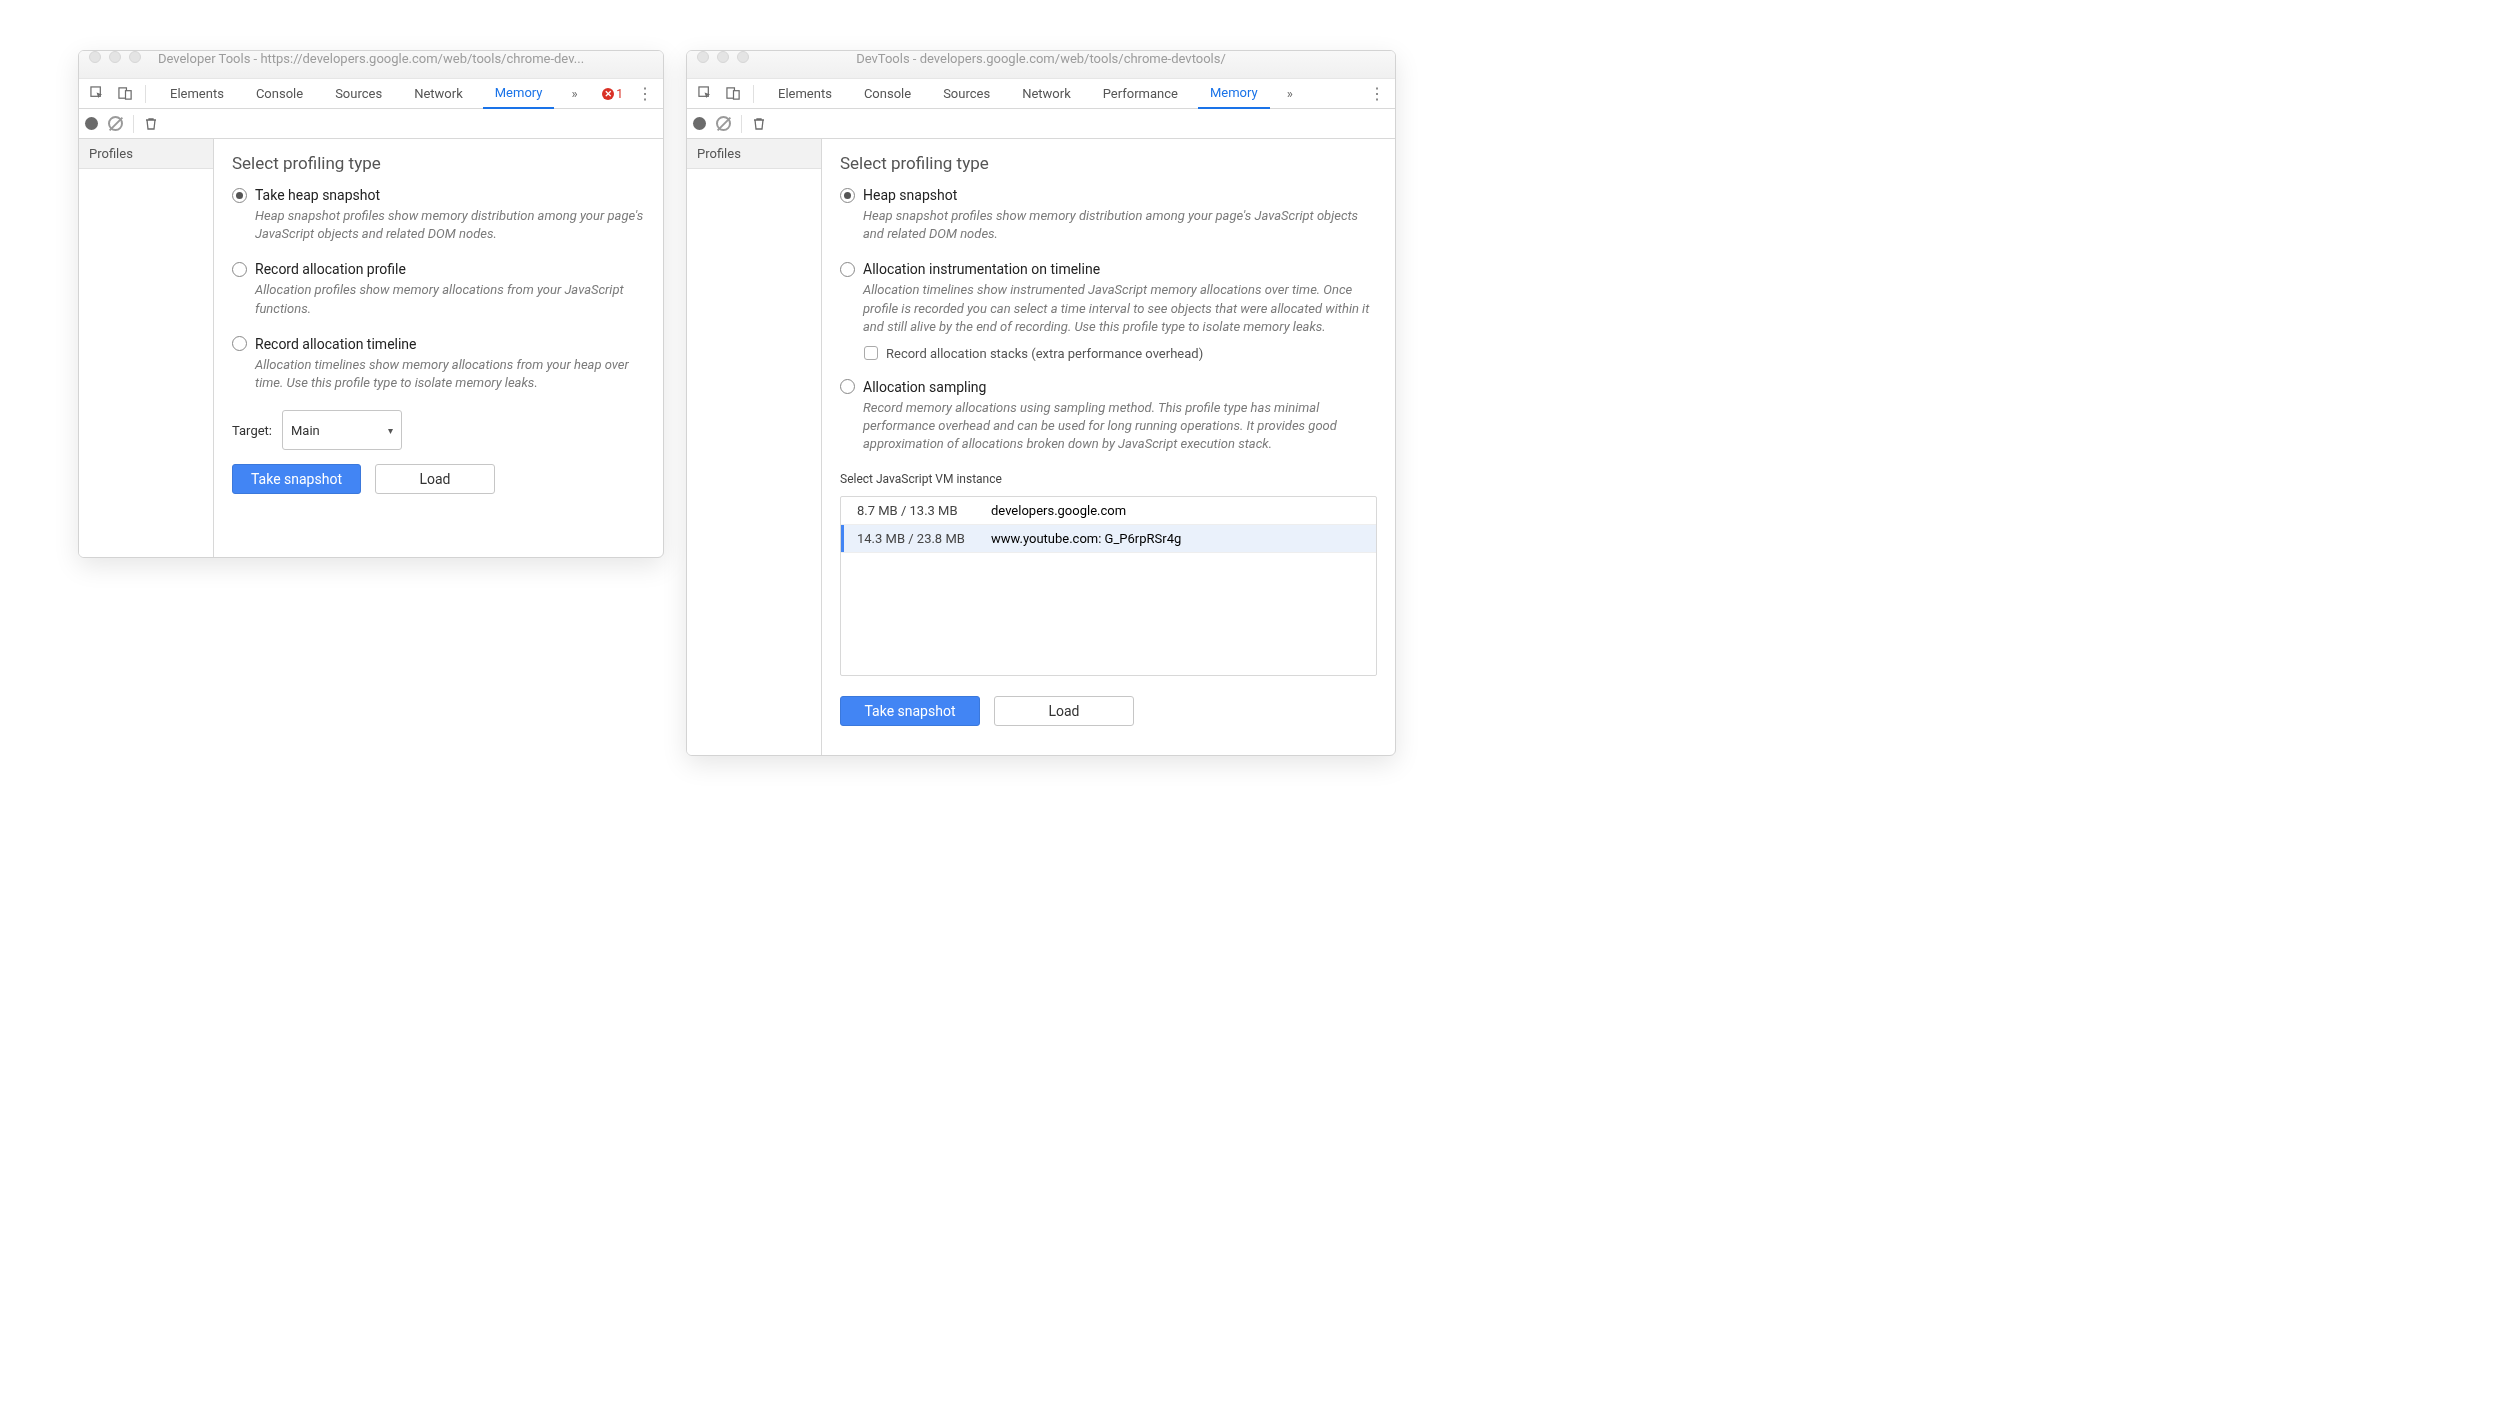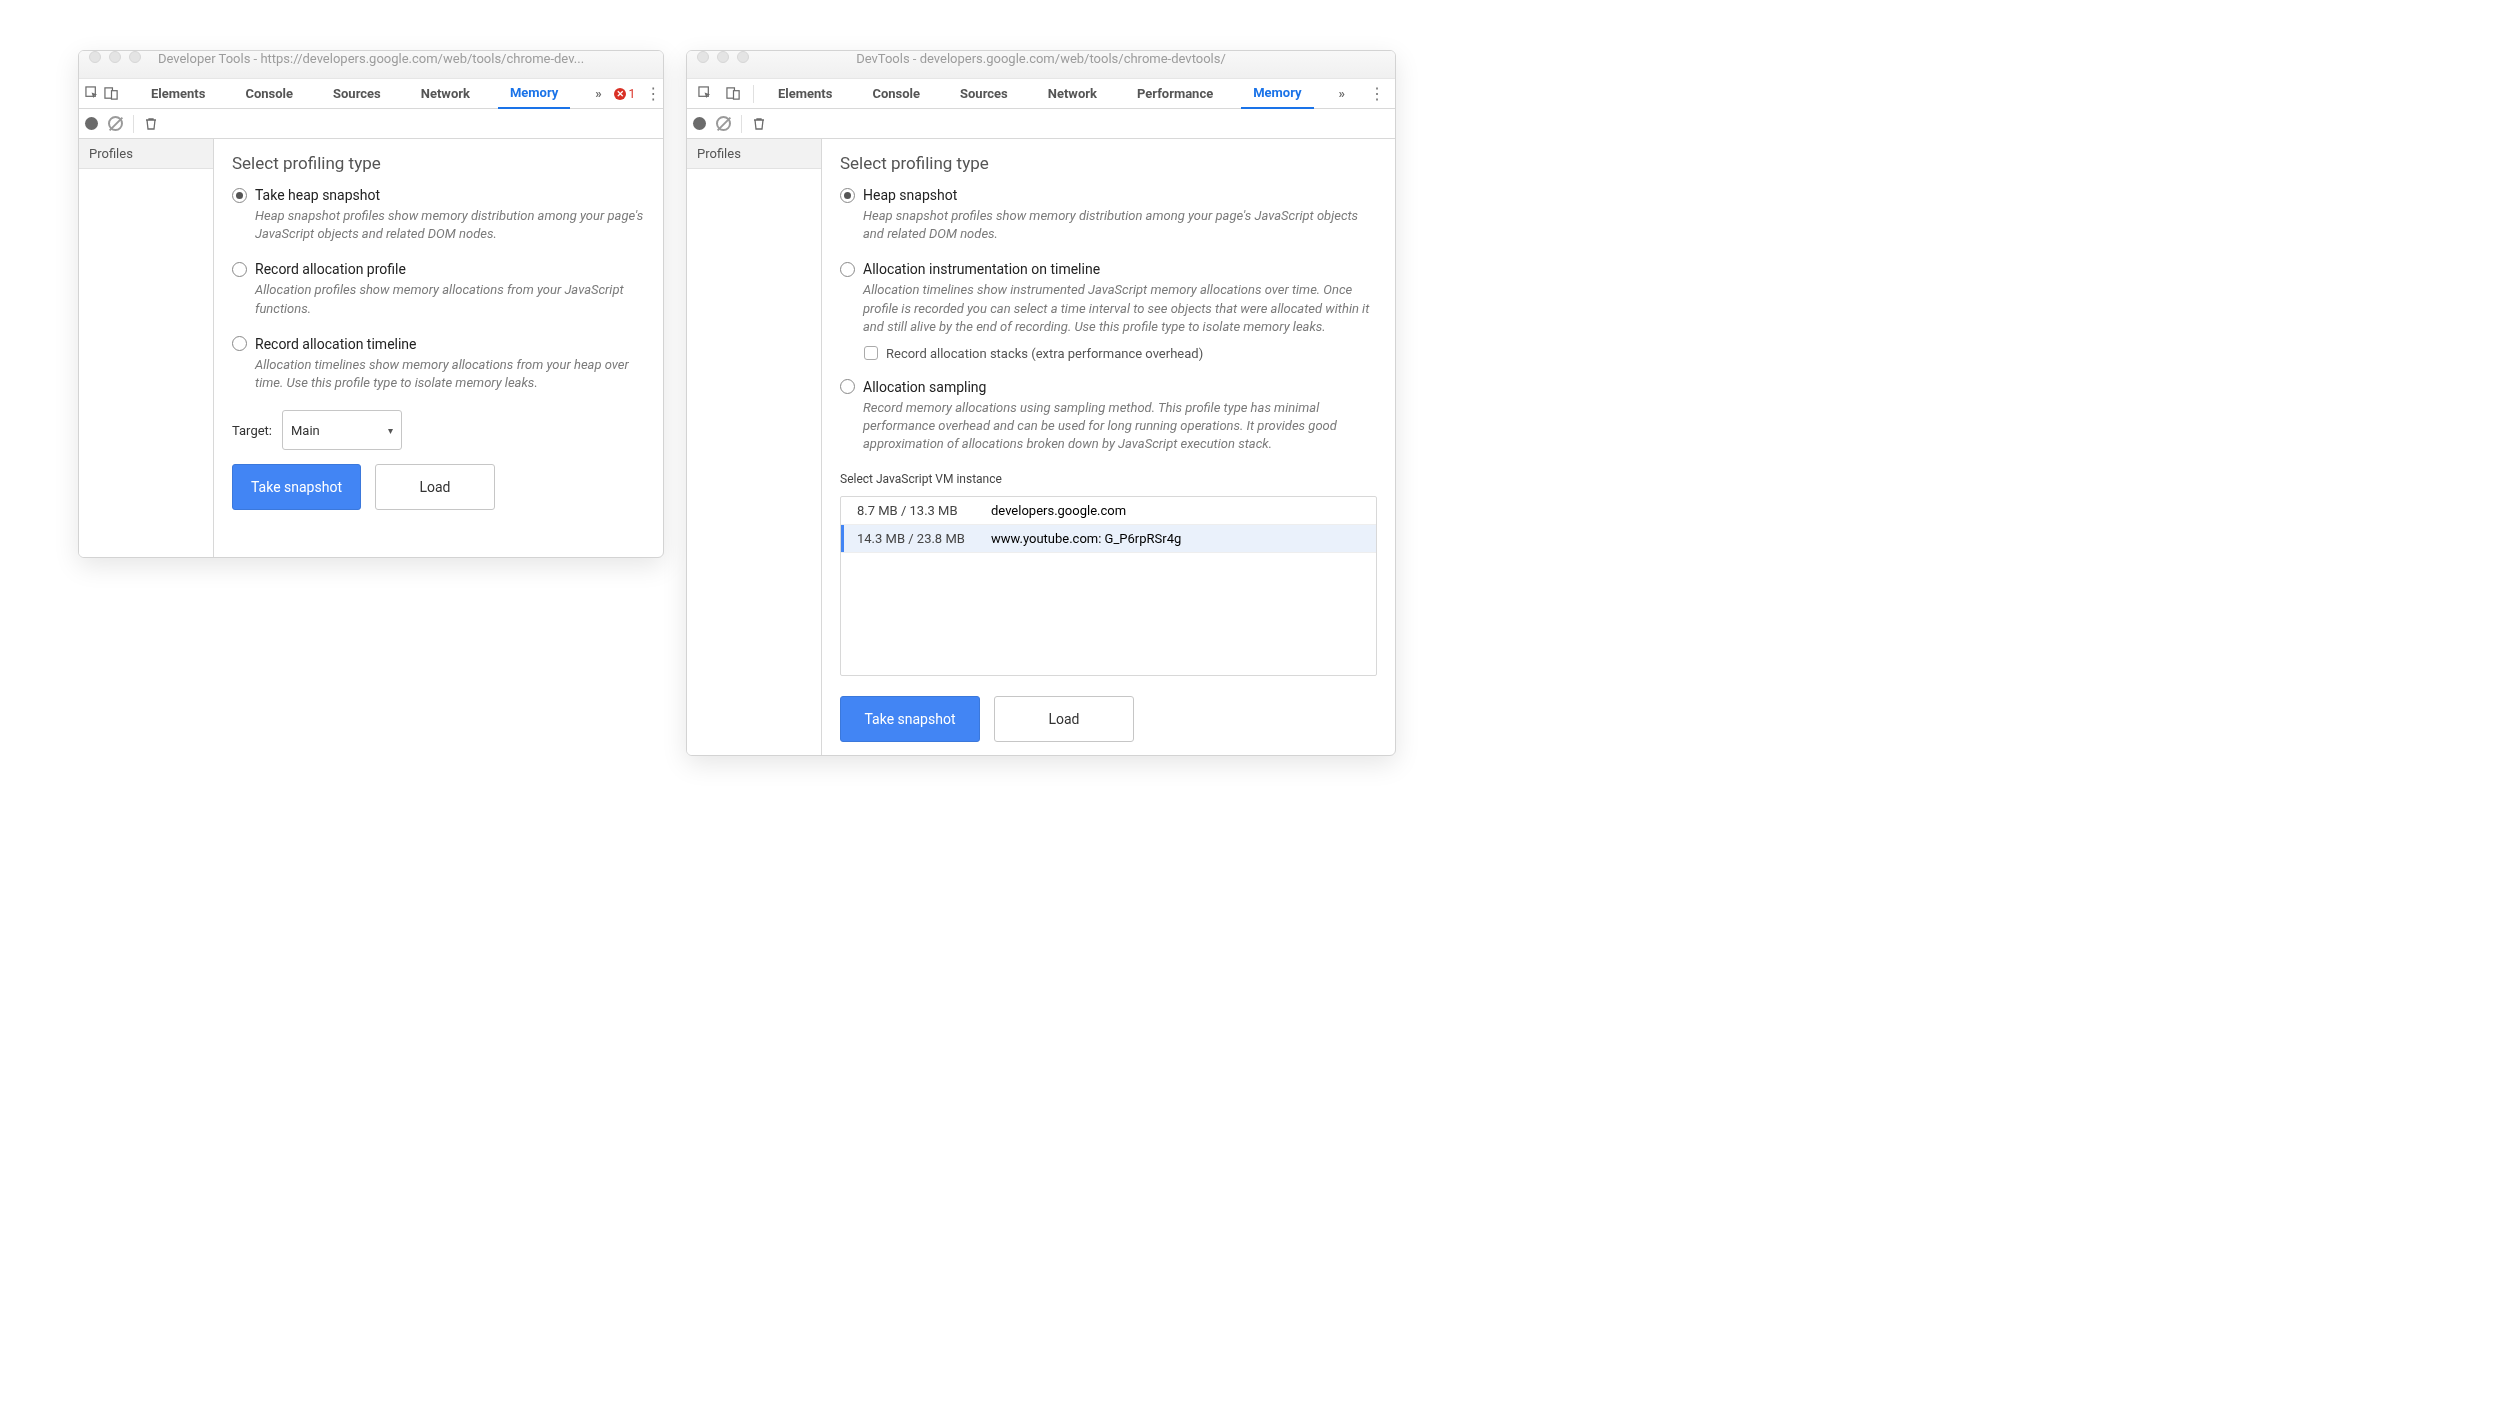--- a/index.html
+++ b/index.html
@@ -50,21 +50,21 @@
     align-items: center;
     padding: 0 6px;
     gap: 4px;
   }
   .tool-icon {
     width: 24px; height: 24px;
     display: flex; align-items: center; justify-content: center;
     color: #6b6b6b;
   }
   .tool-sep { width:1px; height:18px; background:#e0e0e0; margin:0 4px; }
-  .tabs { display:flex; gap:16px; align-items:center; margin-left:4px; flex:1;font-weight:bold; }
+  .tabs { display:flex; gap:8px; align-items:center; margin-left:4px; flex:1; }
   .tab {
     padding: 0 12px;
     height: 30px;
     display: flex; align-items:center;
     color:#555;
     font-size: 13px;
     cursor: pointer;
   }
   .tab.active {
     color:#1a73e8;
@@ -131,21 +131,21 @@
   .sub-check { display:flex;gap:8px;margin-left:24px;margin-top:10px;color:#555; }
   .target-row { display:flex; align-items:center; gap:10px; margin: 6px 0 14px 0; }
   .select {
     display:inline-flex; align-items:center; justify-content:space-between;
     border:1px solid #c6c6c6; border-radius:3px;
     height:40px; padding:0 8px; min-width:120px; background:#fff;
   }
   .caret { font-size:10px; color:#555; }
   .btn-row { display:flex; gap:14px; margin-top: 4px; }
   .btn {
-    height:46px; padding:0 18px; border-radius:3px; border:1px solid #c6c6c6;
+    height:30px; padding:0 18px; border-radius:3px; border:1px solid #c6c6c6;
     background:#fff; color:#333; display:inline-flex; align-items:center; justify-content:center;
     font-size:14px; min-width:120px;
   }
   .btn.primary { background:#4285f4; color:#fff; border-color:#3b78db; }
   .vm-sec-title { font-size:12px; color:#444; margin: 14px 0 10px; }
   .vm-table {
     border:1px solid #d8d8d8;
     border-radius:2px;
     height: 180px;
     overflow:hidden;

